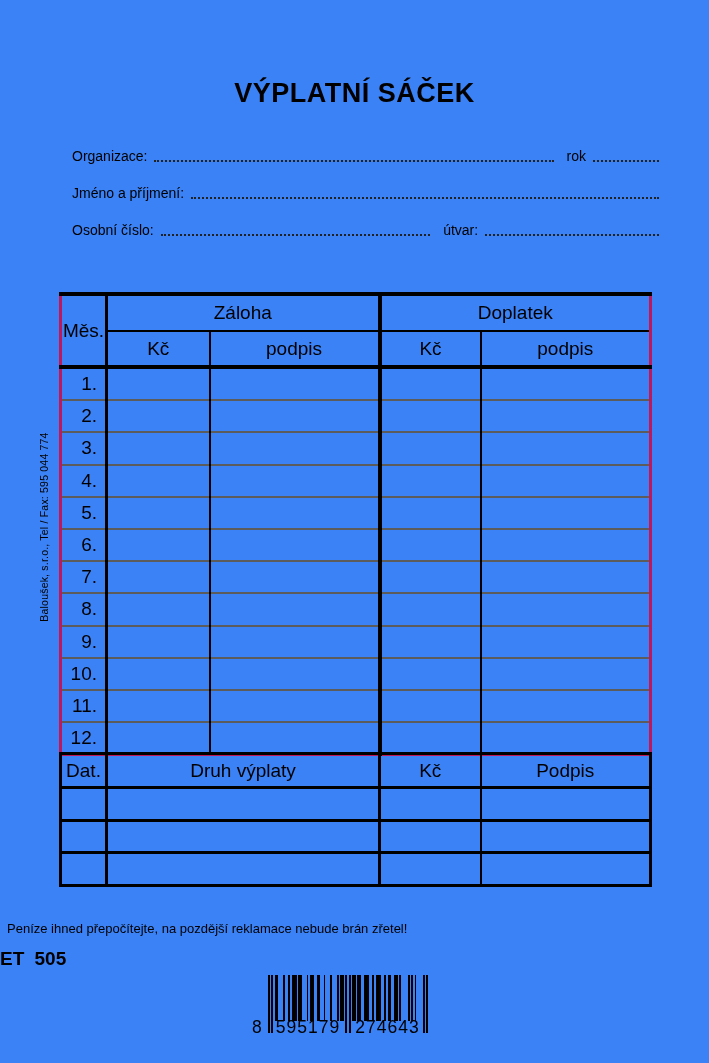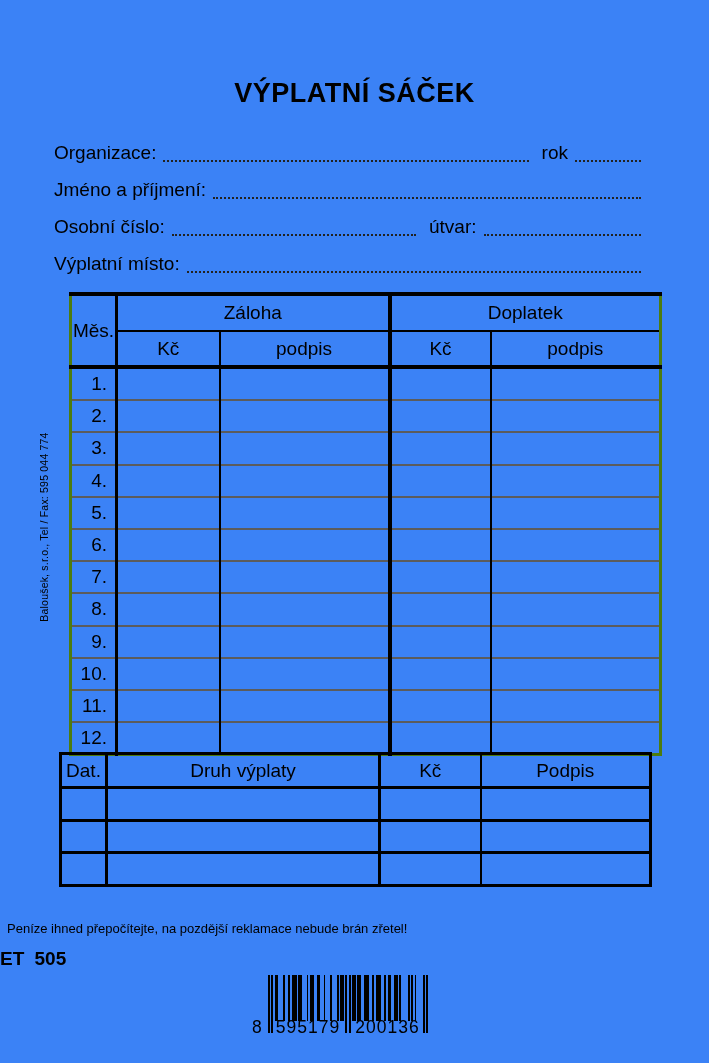--- a/index.html
+++ b/index.html
@@ -6,38 +6,38 @@
   #page {
     position:relative; width:709px; height:1063px; background:#3b82f6;
     font-family:"Liberation Sans", sans-serif; color:#000; overflow:hidden;
   }
   .title {
     position:absolute; top:78px; left:0; width:100%; text-align:center;
     font-size:27px; font-weight:bold; letter-spacing:0.5px;
   }
   
   .field-row {
-    position:absolute; left:54px; width:588px; height:24px;
-    display:flex; align-items:flex-end; font-size:19px;
+    position:absolute; left:72px; width:588px; height:24px;
+    display:flex; align-items:flex-end; font-size:14px;
   }
   .field-row .lbl { white-space:nowrap; line-height:1.1; }
   .leader { flex:1 1 auto; height:0; border-bottom:2.5px dotted #222; margin:0 1px 2px 7px; }
   .leader.short { flex:0 0 66px; }
   .leader.w155 { flex:1.55 1 auto; }
   .lbl.mid { margin-left:12px; }
   
   .side-note {
     position:absolute; left:44px; top:527px; white-space:nowrap;
     transform:translate(-50%,-50%) rotate(-90deg);
     font-size:10.5px; letter-spacing:0.2px;
   }
   
   table { border-collapse:collapse; table-layout:fixed; }
   td { padding:0; text-align:center; font-size:19px; overflow:hidden; }
-  .main-table { position:absolute; left:59px; top:292px; width:590px; border:3px solid #4d7c0f;margin-left:10px; }
+  .main-table { position:absolute; left:59px; top:292px; width:590px; border:3px solid #be185d; }
   .main-table .h1 td { height:34px; }
   .main-table .h2 td { height:33px; }
   .main-table td.mes-head { border-right:3px solid #000; }
   .main-table td.group { border-bottom:2px solid #000; }
   .main-table td.group.adv { border-right:4px solid #000; }
   .main-table .h2 td.c1 { border-right:2px solid #000; }
   .main-table .h2 td.c2 { border-right:4px solid #000; }
   .main-table .h2 td.c3 { border-right:2px solid #000; }
   .main-table tbody td { height:30.2px; border-top:2px solid #5c5c5c; }
   .main-table tbody tr:first-child td { border-top:4px solid #000; }
@@ -77,24 +77,20 @@
     <span class="leader short"></span>
   </div>
   <div class="field-row" style="top:177px;">
     <span class="lbl">Jméno a příjmení:</span>
     <span class="leader"></span>
   </div>
   <div class="field-row" style="top:214px;">
     <span class="lbl">Osobní číslo:</span>
     <span class="leader w155"></span>
     <span class="lbl mid">útvar:</span>
-    <span class="leader"></span>
-  </div>
-  <div class="field-row" style="top:251px;">
-    <span class="lbl">Výplatní místo:</span>
     <span class="leader"></span>
   </div>
 
   <div class="side-note">Baloušek, s.r.o., Tel / Fax: 595 044 774</div>
 
   <table class="main-table">
     <colgroup>
         <col style="width:46px">
         <col style="width:103px">
         <col style="width:170px">
@@ -285,16 +281,16 @@
         <rect x="128.00" y="0" width="1.74" height="46"></rect>
         <rect x="131.37" y="0" width="1.74" height="46"></rect>
         <rect x="139.79" y="0" width="1.74" height="46"></rect>
         <rect x="143.16" y="0" width="1.74" height="46"></rect>
         <rect x="146.53" y="0" width="1.74" height="46"></rect>
         <rect x="154.95" y="0" width="1.74" height="58"></rect>
         <rect x="158.32" y="0" width="1.74" height="58"></rect>
       </svg>
     <span class="bc-digit bc-first">8</span>
     <span class="bc-digit bc-g1">595179</span>
-    <span class="bc-digit bc-g2">200136</span>
+    <span class="bc-digit bc-g2">274643</span>
   </div>
 
 </div>
 
 </body></html>

